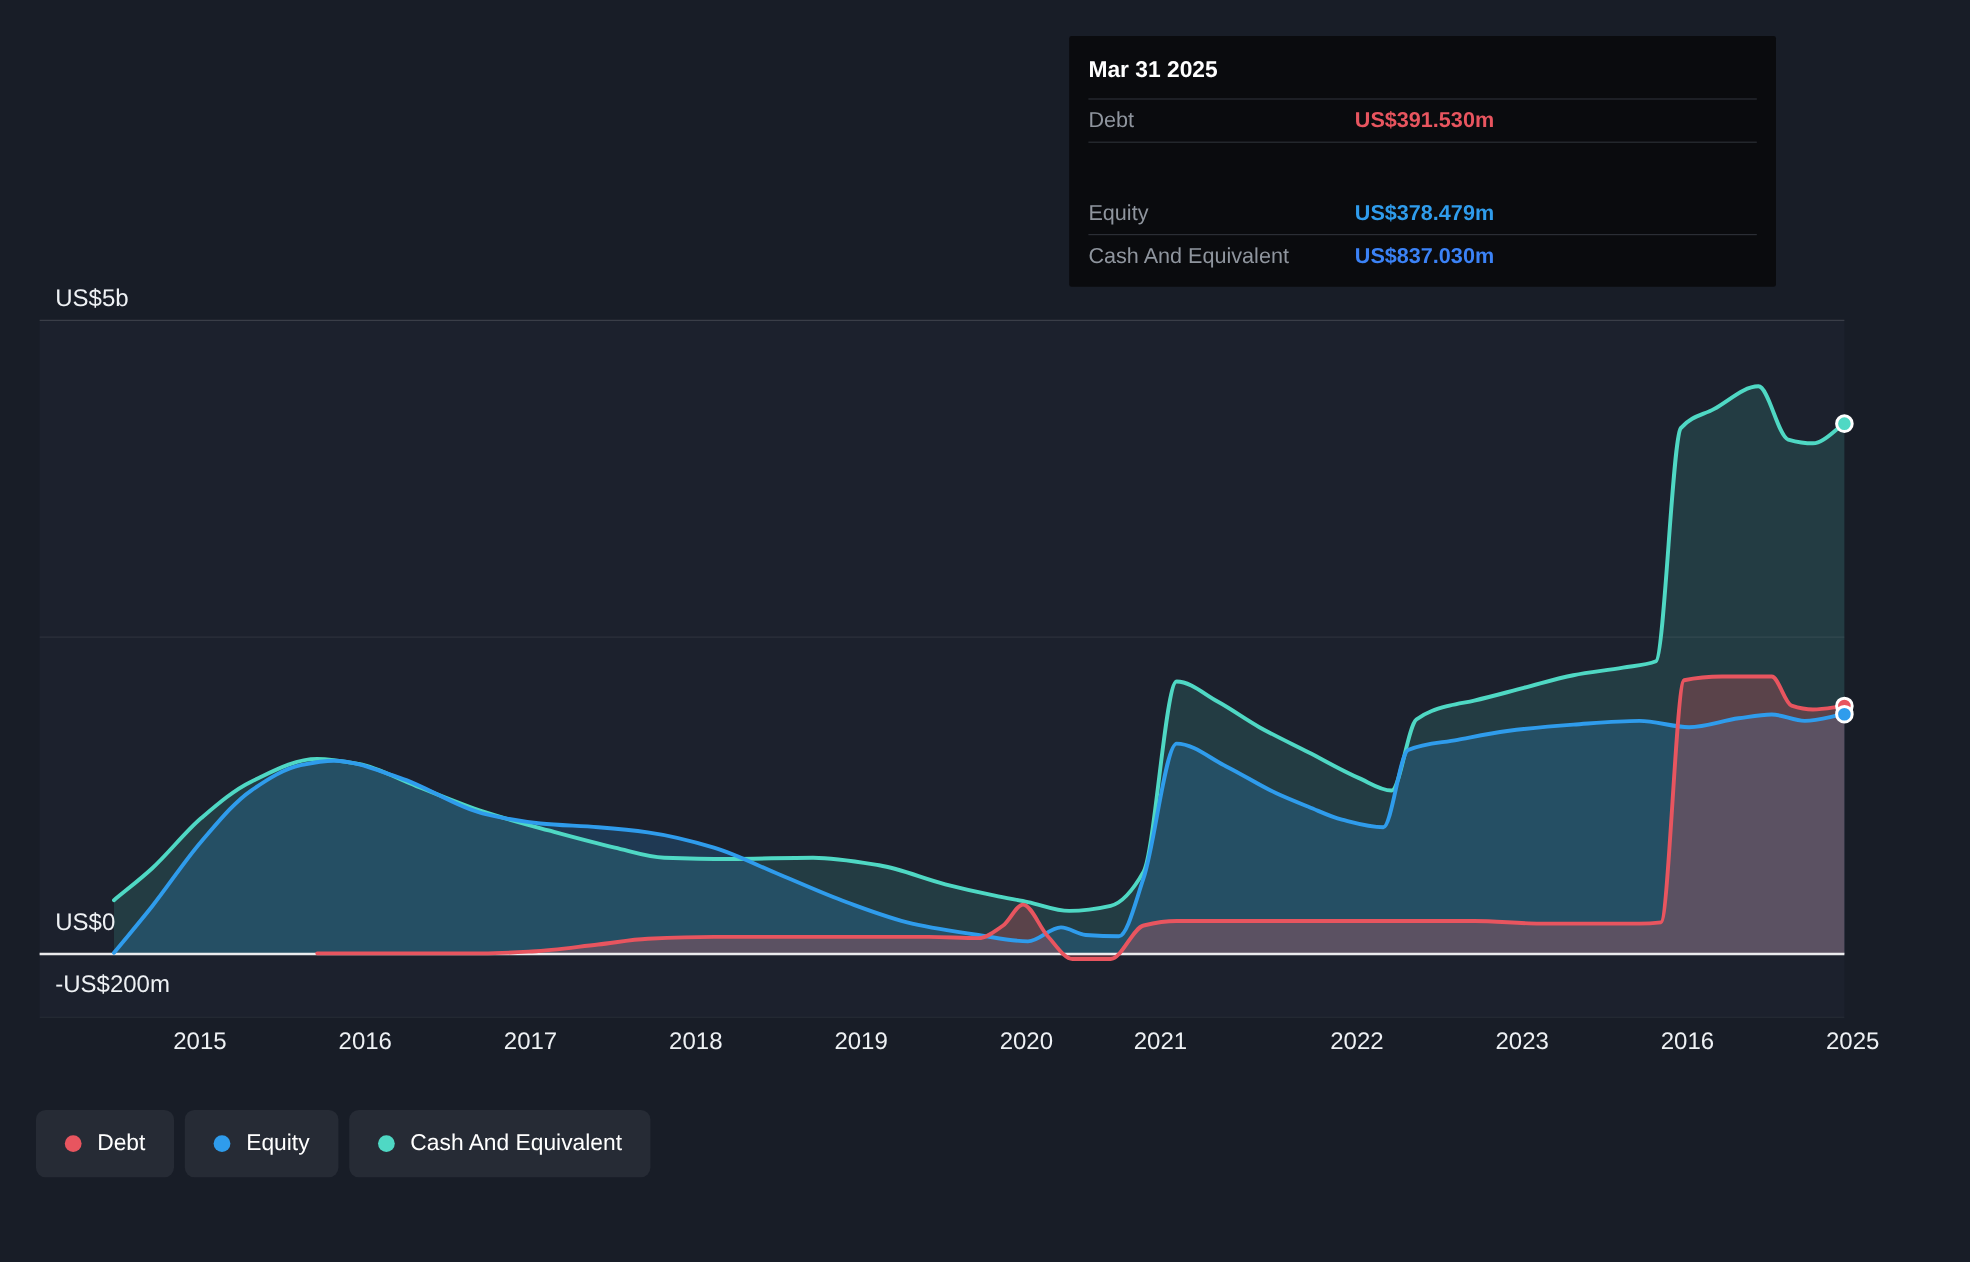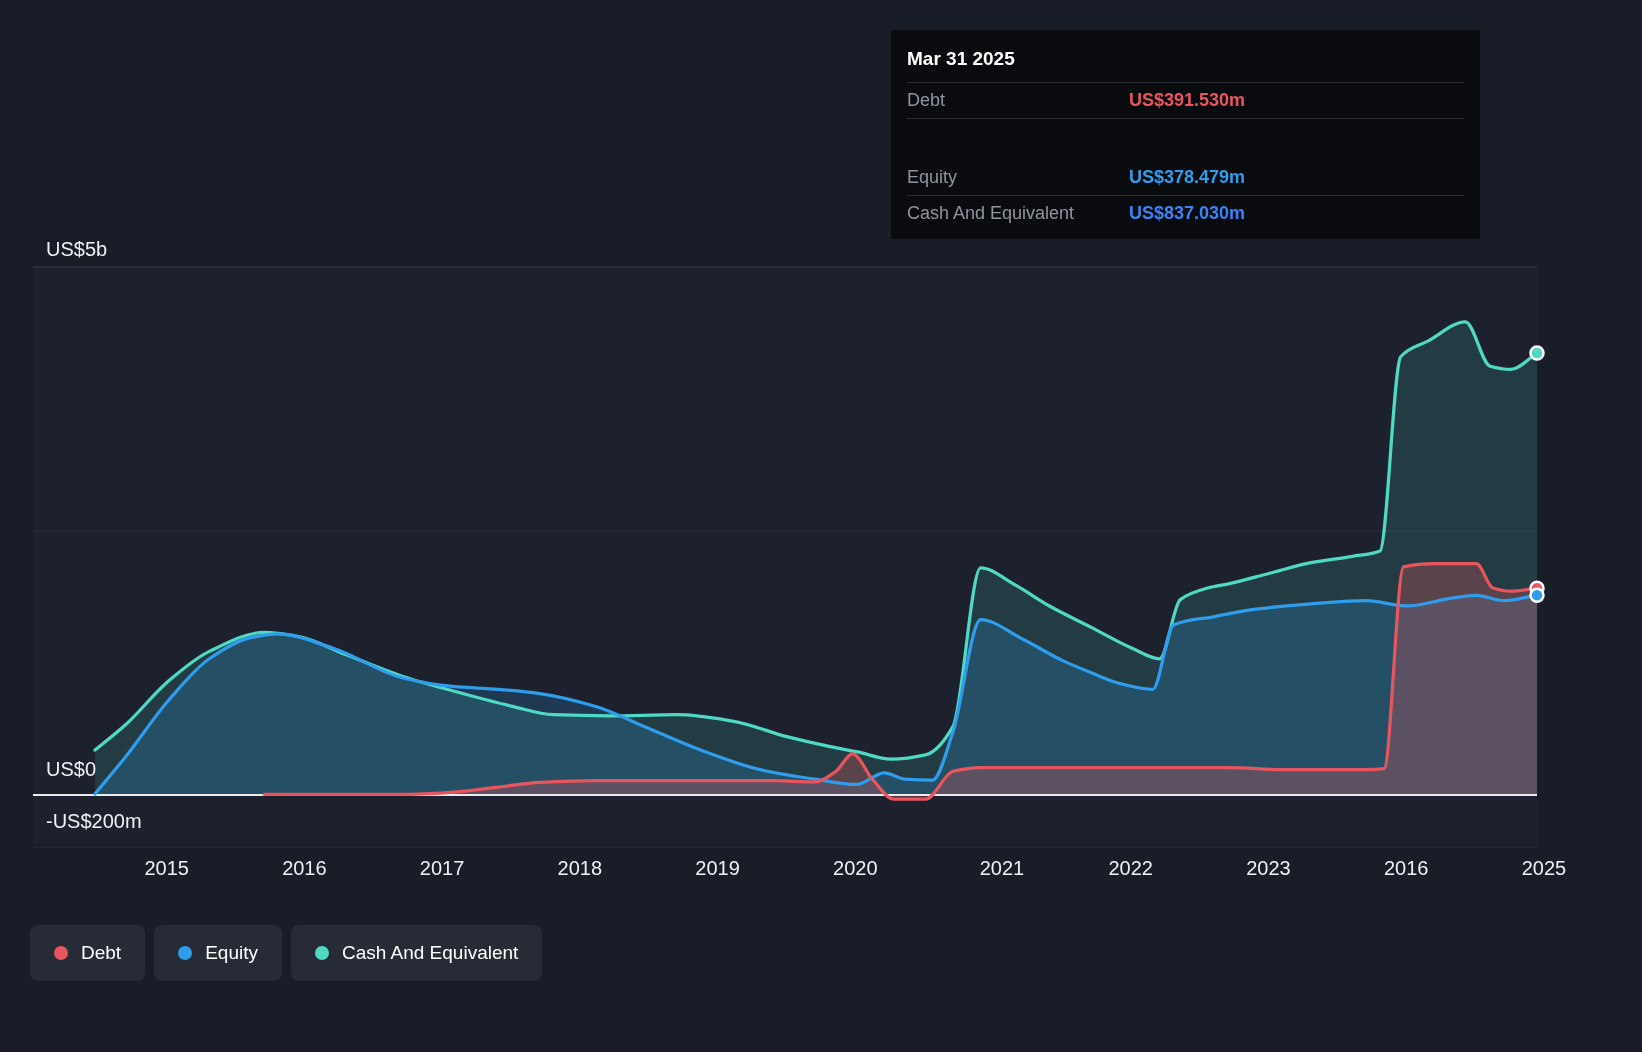--- a/index.html
+++ b/index.html
@@ -65,21 +65,21 @@
   <div class="ylab zero">US$0</div>
   <div class="ylab neg">-US$200m</div>
 
   <div id="xticks">
       <div class="xtick" style="left: 126.656px;">2015</div>
       <div class="xtick" style="left: 264.385px;">2016</div>
       <div class="xtick" style="left: 402.114px;">2017</div>
       <div class="xtick" style="left: 539.842px;">2018</div>
       <div class="xtick" style="left: 677.571px;">2019</div>
       <div class="xtick" style="left: 815.3px;">2020</div>
-      <div class="xtick" style="left: 962px;">2021</div>
+      <div class="xtick" style="left: 927px;">2021</div>
       <div class="xtick" style="left: 1090.76px;">2022</div>
       <div class="xtick" style="left: 1228.49px;">2023</div>
       <div class="xtick" style="left: 1366.22px;">2016</div>
       <div class="xtick" style="left: 1503.95px;">2025</div>
     </div>
 
   <div class="tooltip">
     <div class="tt-title">Mar 31 2025</div>
     <div class="tt-row sep">
       <span class="tt-label">Debt</span>

